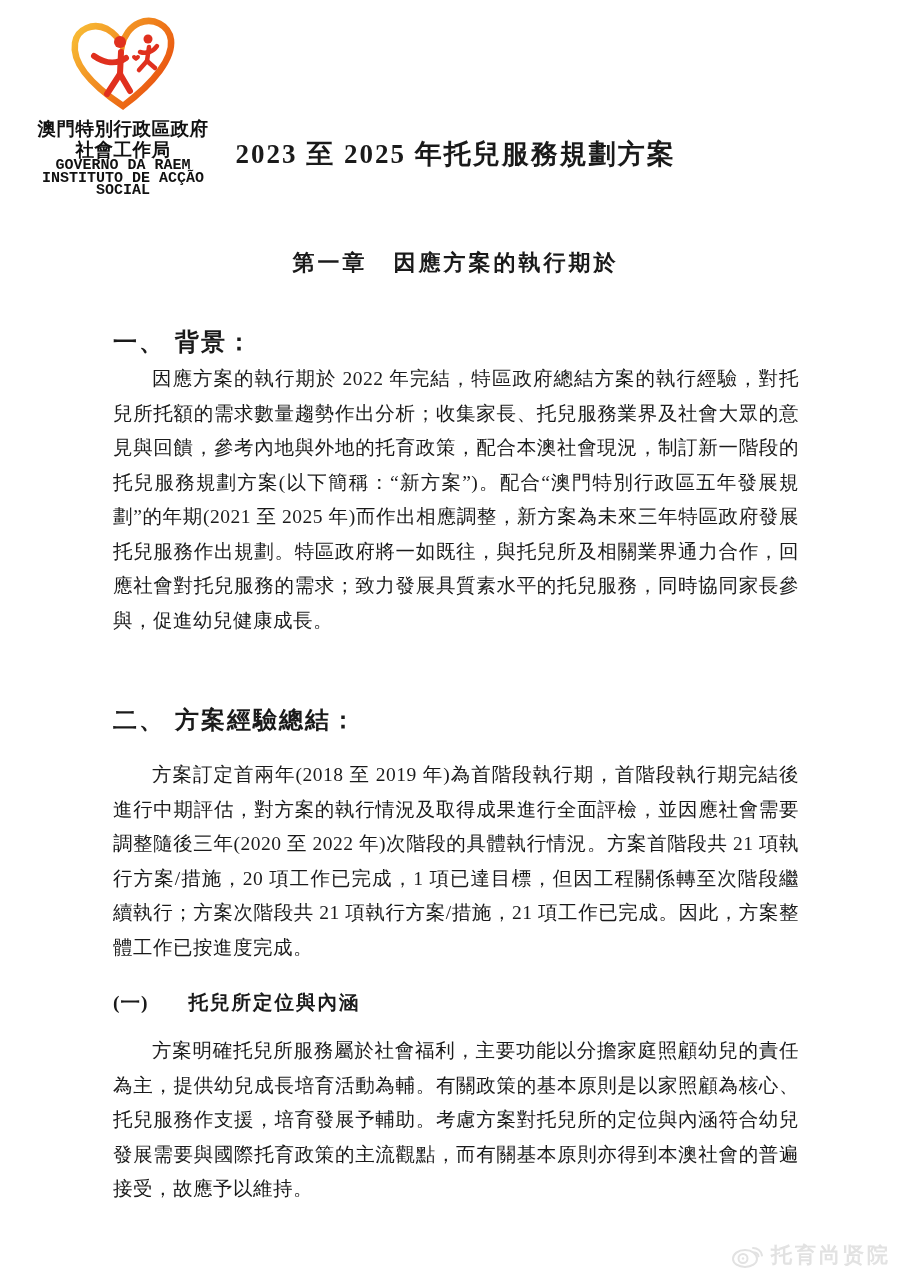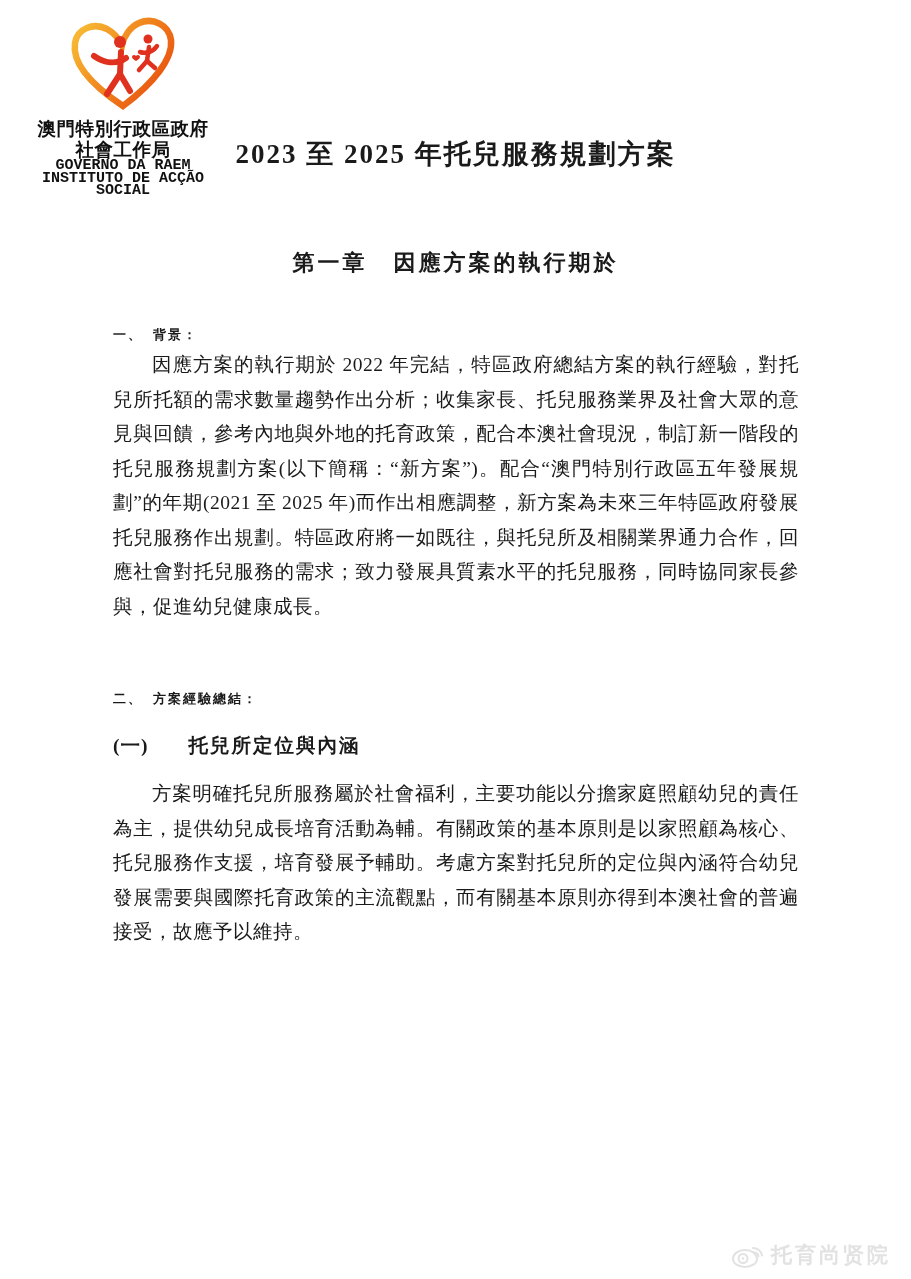--- a/index.html
+++ b/index.html
@@ -66,21 +66,21 @@
   }
   .chapter .chapter-number { margin-right: 26px; letter-spacing: 3px; }
   .chapter .chapter-title { letter-spacing: 3px; }
   .content {
     position: absolute;
     left: 113px;
     top: 322px;
     width: 686px;
   }
   .sec-heading {
-    font-size: 13px;
+    font-size: 24px;
     font-weight: bold;
     letter-spacing: 2px;
   }
   .sec-heading .sec-num { margin-right: 10px; }
   .para {
     font-size: 19.5px;
     line-height: 34.5px;
     text-align: justify;
     text-indent: 2em;
     letter-spacing: 0.5px;
@@ -160,20 +160,21 @@
 <div class="content">
 
   <div class="sec-heading sec1-heading">
     <span class="sec-num">一、</span><span>背景：</span>
   </div>
   <p class="para sec1-p2">因應方案的執行期於 2022 年完結，特區政府總結方案的執行經驗，對托兒所托額的需求數量趨勢作出分析；收集家長、托兒服務業界及社會大眾的意見與回饋，參考內地與外地的托育政策，配合本澳社會現況，制訂新一階段的托兒服務規劃方案(以下簡稱：“新方案”)。配合“澳門特別行政區五年發展規劃”的年期(2021 至 2025 年)而作出相應調整，新方案為未來三年特區政府發展托兒服務作出規劃。特區政府將一如既往，與托兒所及相關業界通力合作，回應社會對托兒服務的需求；致力發展具質素水平的托兒服務，同時協同家長參與，促進幼兒健康成長。</p>
 
   <div class="sec-heading sec2-heading">
     <span class="sec-num">二、</span><span>方案經驗總結：</span>
   </div>
+  <p class="para sec2-p1">方案訂定首兩年(2018 至 2019 年)為首階段執行期，首階段執行期完結後進行中期評估，對方案的執行情況及取得成果進行全面評檢，並因應社會需要調整隨後三年(2020 至 2022 年)次階段的具體執行情況。方案首階段共 21 項執行方案/措施，20 項工作已完成，1 項已達目標，但因工程關係轉至次階段繼續執行；方案次階段共 21 項執行方案/措施，21 項工作已完成。因此，方案整體工作已按進度完成。</p>
 
   <div class="sub-heading">
     <span class="sub-num">(一)</span><span class="sub-title">托兒所定位與內涵</span>
   </div>
   <p class="para sub-p1">方案明確托兒所服務屬於社會福利，主要功能以分擔家庭照顧幼兒的責任為主，提供幼兒成長培育活動為輔。有關政策的基本原則是以家照顧為核心、托兒服務作支援，培育發展予輔助。考慮方案對托兒所的定位與內涵符合幼兒發展需要與國際托育政策的主流觀點，而有關基本原則亦得到本澳社會的普遍接受，故應予以維持。</p>
 
 </div>
 
 <div class="watermark">
   <svg width="34" height="28" viewBox="0 0 34 28" aria-hidden="true">

